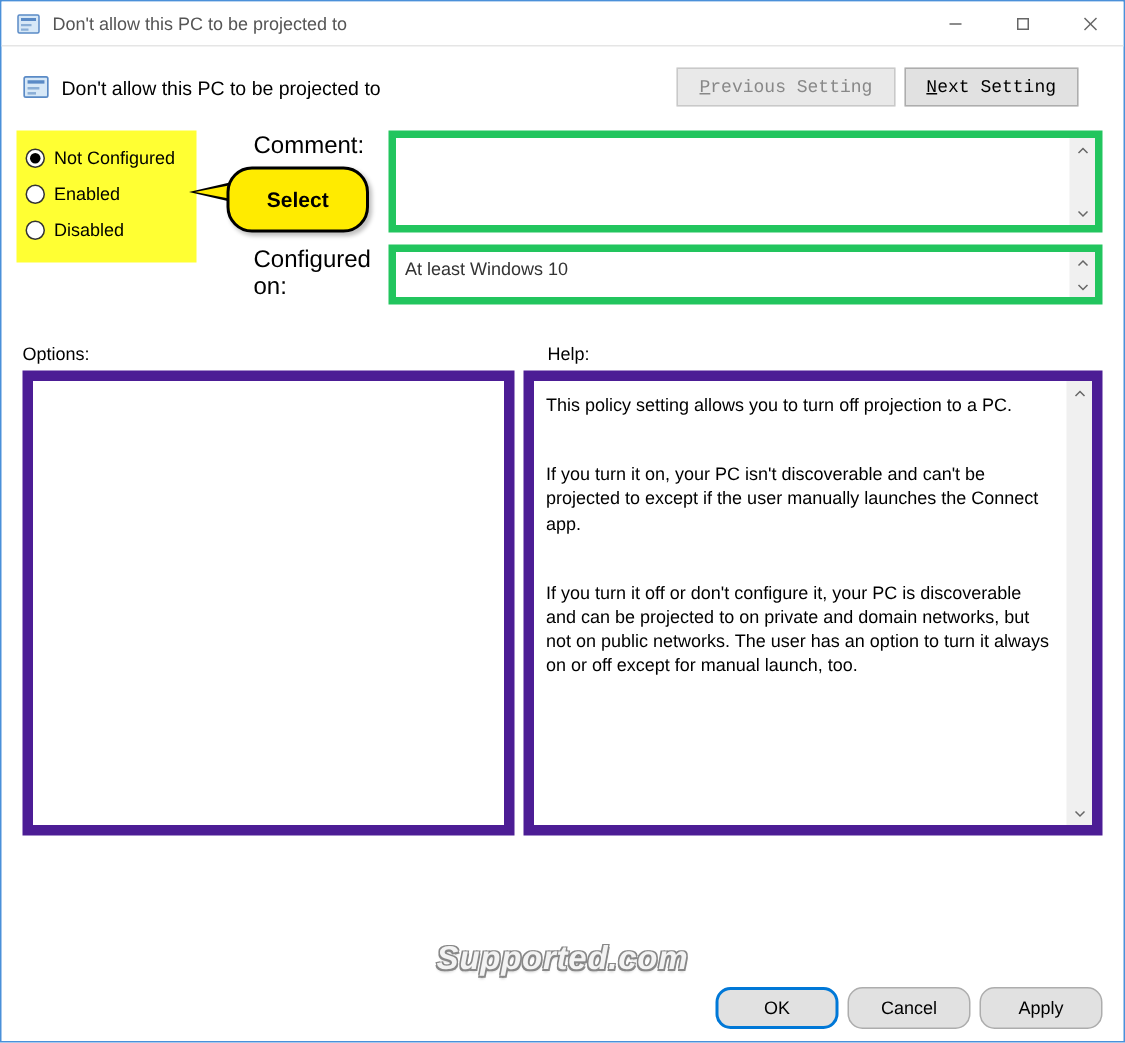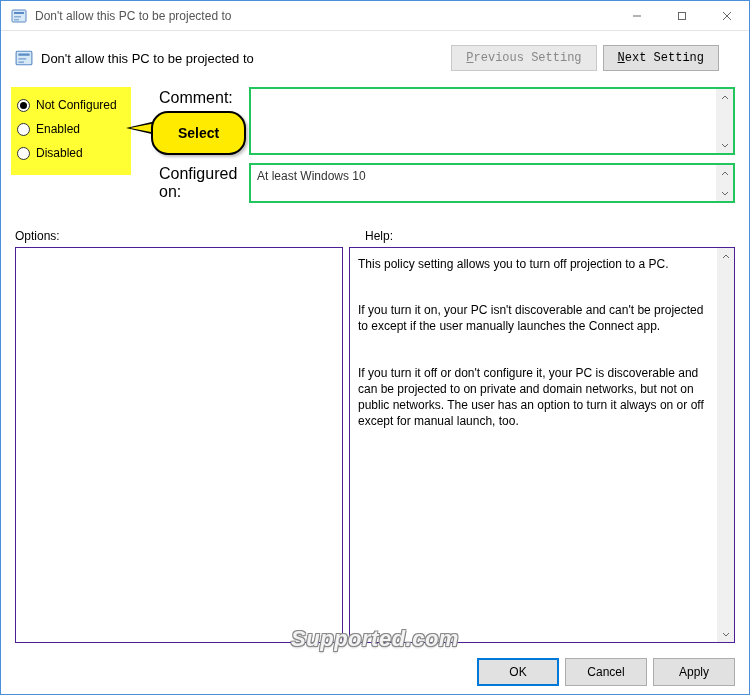--- a/index.html
+++ b/index.html
@@ -72,20 +72,21 @@
     color: #888;
     background: #e9e9e9;
     border-color: #c9c9c9;
     cursor: default;
   }
 
   
   .config {
     display: flex;
     padding: 6px 14px 0 10px;
+    gap: 10px;
   }
   .radios {
     width: 148px;
     position: relative;
   }
   .radios-inner {
     background: #ffff33;
     padding: 6px 6px 10px 4px;
     width: 120px;
   }
@@ -162,21 +163,21 @@
     align-items: flex-start;
     margin-bottom: 8px;
   }
   .field-label {
     width: 90px;
     padding-top: 2px;
     font-size: 16px;
   }
   .field-box {
     flex: 1;
-    border: 2px solid #22c55e;
+    border: 5px solid #22c55e;
     background: #fff;
     position: relative;
     padding: 4px 20px 4px 6px;
     font-size: 12px;
     color: #333;
   }
   .comment-box { height: 68px; }
   .supported-box { height: 40px; }
   .field-scroll {
     position: absolute;
@@ -203,23 +204,23 @@
   .labels-row .lright { flex: 1; }
 
   
   .panels {
     display: flex;
     gap: 6px;
     padding: 0 14px;
     position: relative;
   }
   .panel {
-    border: 1px solid #4c1d95;
+    border: 7px solid #4c1d95;
     background: #fff;
-    height: 396px;
+    height: 310px;
     position: relative;
   }
   .options-panel { width: 328px; }
   .help-panel {
     flex: 1;
     padding: 8px 24px 8px 8px;
     font-size: 12px;
     line-height: 1.35;
   }
   .help-panel p { margin: 0 0 30px 0; }
@@ -231,21 +232,21 @@
     display: flex; flex-direction: column; justify-content: space-between;
   }
 
   
   .footer {
     position: absolute;
     bottom: 8px; right: 14px;
     display: flex;
     gap: 6px;
   }
-  .footer .btn { width: 82px; padding: 5px 12px; text-align: center; }
+  .footer .btn { width: 82px; padding: 5px 12px; text-align: center; border-radius: 10px; }
   .btn.primary {
     border: 2px solid #0078d7;
     background: #e1e1e1;
   }
 
   
   .watermark {
     position: absolute;
     bottom: 42px;
     left: 0; right: 0;

